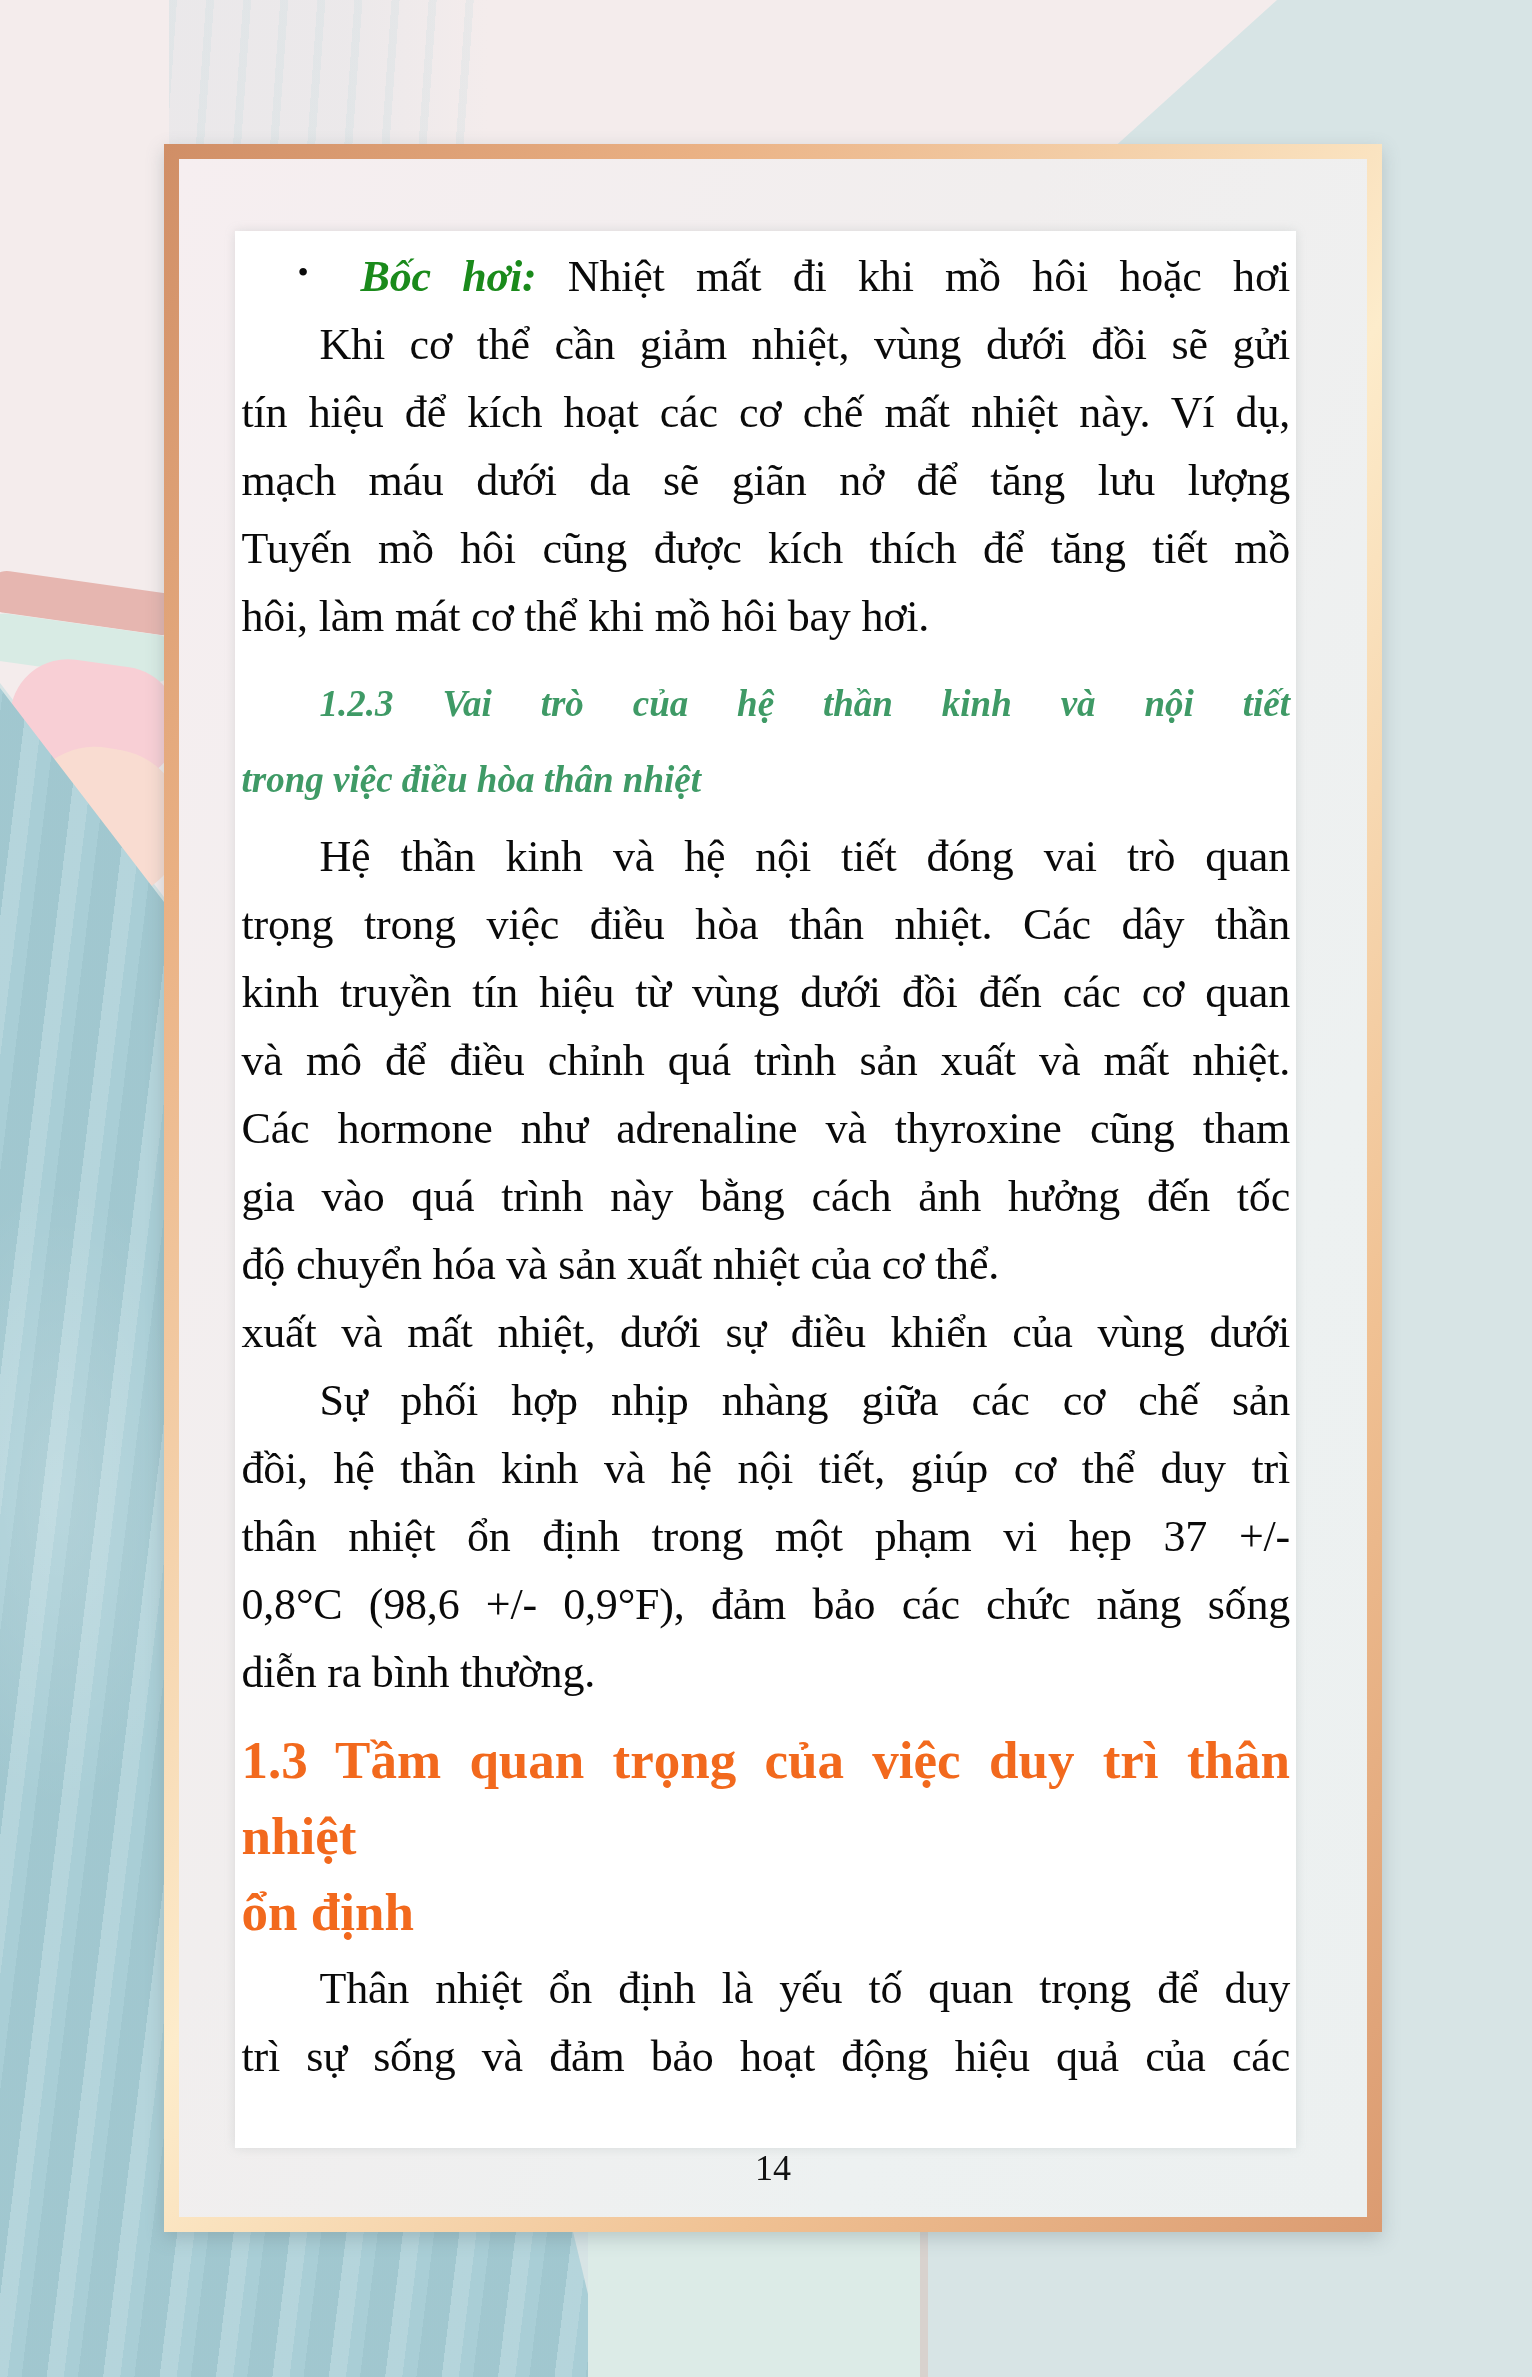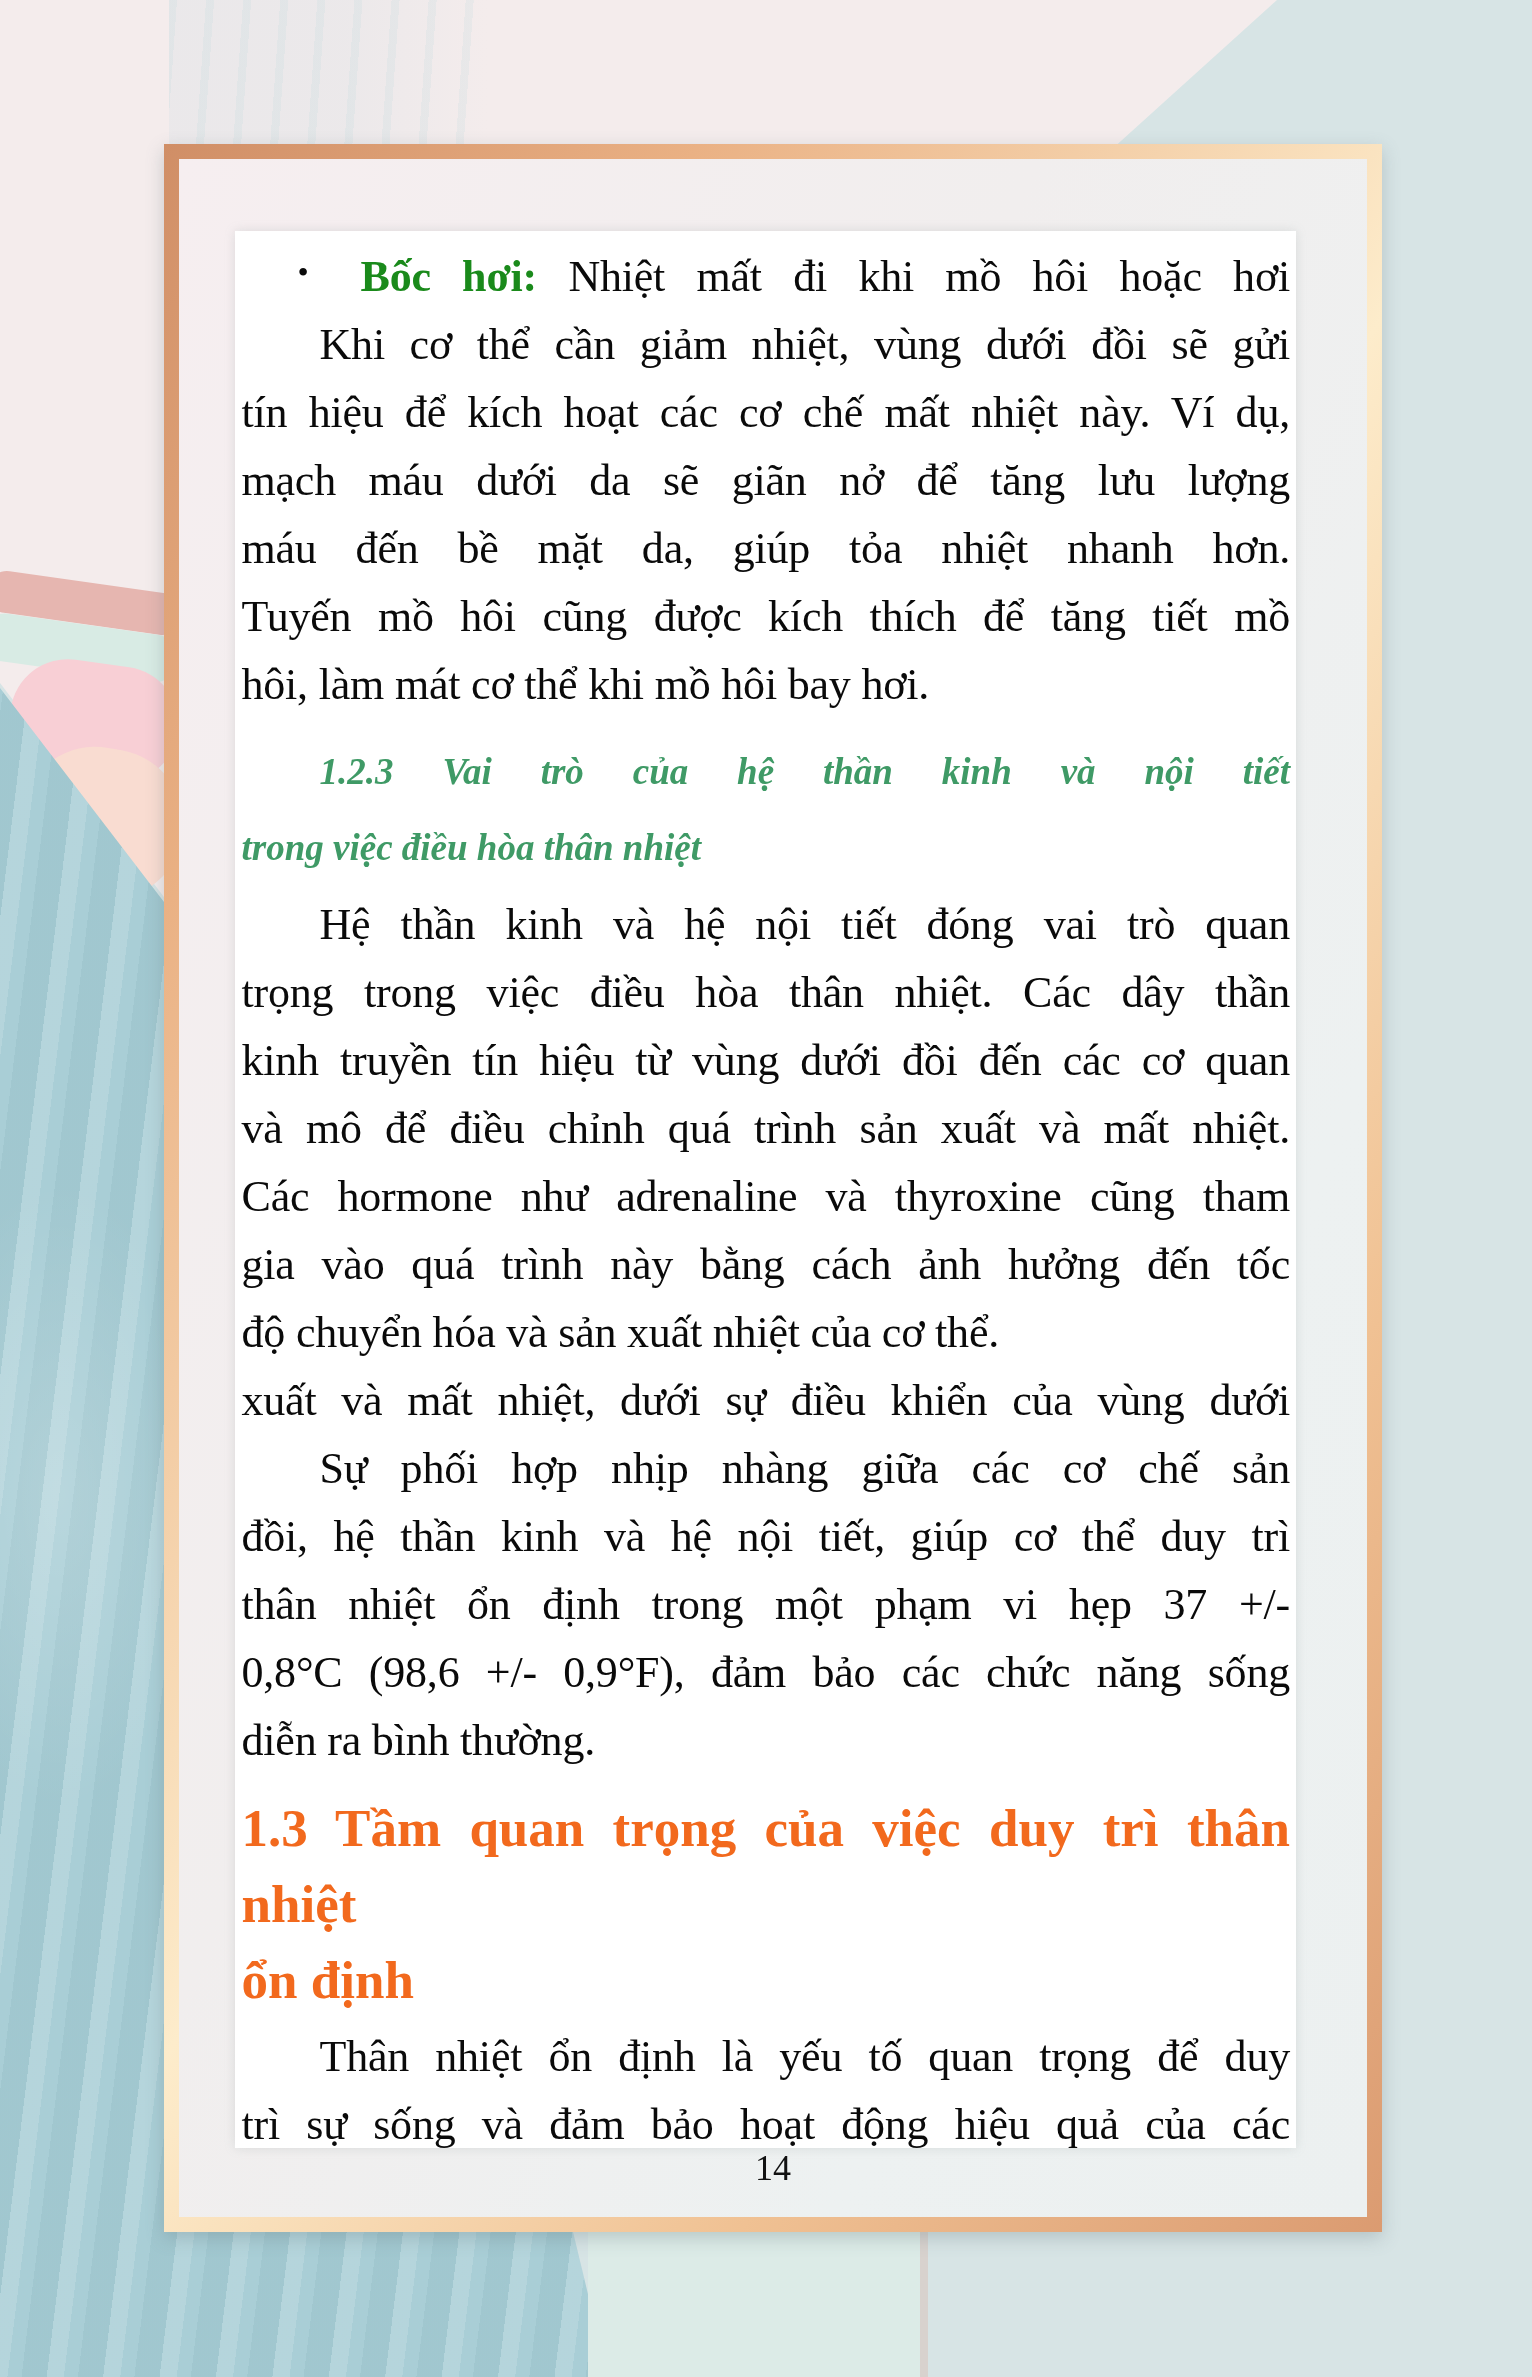--- a/index.html
+++ b/index.html
@@ -81,21 +81,21 @@
   .line.natural{text-align-last:left;}
   .line.indent{padding-left:78px;}
   .block{margin:0;}
   .block.bullet{position:relative;padding-left:107px;}
   .block.bullet .line.first{padding-left:12px;}
   .block.bullet .marker{
     position:absolute;left:56px;top:13px;
     font-size:32px;line-height:32px;
   }
   .block.bullet .term{
-    font-weight:bold;color:var(--term_green,#1a8a1b);
+    font-weight:bold;font-style:italic;color:var(--term_green,#1a8a1b);
   }
   .block.heading-green,.block.heading-orange{margin-top:15px;margin-bottom:5px;}
   .block.heading-green .line{
     font-size:37px;line-height:76px;font-weight:bold;font-style:italic;
     color:var(--heading_green,#3f9a66);letter-spacing:0;
   }
   .block.heading-orange .line{
     font-size:53px;line-height:76px;font-weight:bold;
     color:var(--heading_orange,#f2691d);letter-spacing:0;
   }
@@ -124,21 +124,20 @@
   <div class="frame">
     <div class="frame-inner">
       <div class="sheet">
           <div class="block bullet">
             <div class="line first"><span class="marker">•</span><span class="term">Bốc hơi:</span> Nhiệt mất đi khi mồ hôi hoặc hơi</div>
           </div>
           <div class="block paragraph">
             <div class="line indent">Khi cơ thể cần giảm nhiệt, vùng dưới đồi sẽ gửi</div>
             <div class="line">tín hiệu để kích hoạt các cơ chế mất nhiệt này. Ví dụ,</div>
             <div class="line">mạch máu dưới da sẽ giãn nở để tăng lưu lượng</div>
-            <div class="line">máu đến bề mặt da, giúp tỏa nhiệt nhanh hơn.</div>
             <div class="line">Tuyến mồ hôi cũng được kích thích để tăng tiết mồ</div>
             <div class="line natural">hôi, làm mát cơ thể khi mồ hôi bay hơi.</div>
           </div>
           <div class="block heading-green">
             <div class="line indent">1.2.3 Vai trò của hệ thần kinh và nội tiết</div>
             <div class="line natural">trong việc điều hòa thân nhiệt</div>
           </div>
           <div class="block paragraph">
             <div class="line indent">Hệ thần kinh và hệ nội tiết đóng vai trò quan</div>
             <div class="line">trọng trong việc điều hòa thân nhiệt. Các dây thần</div>

